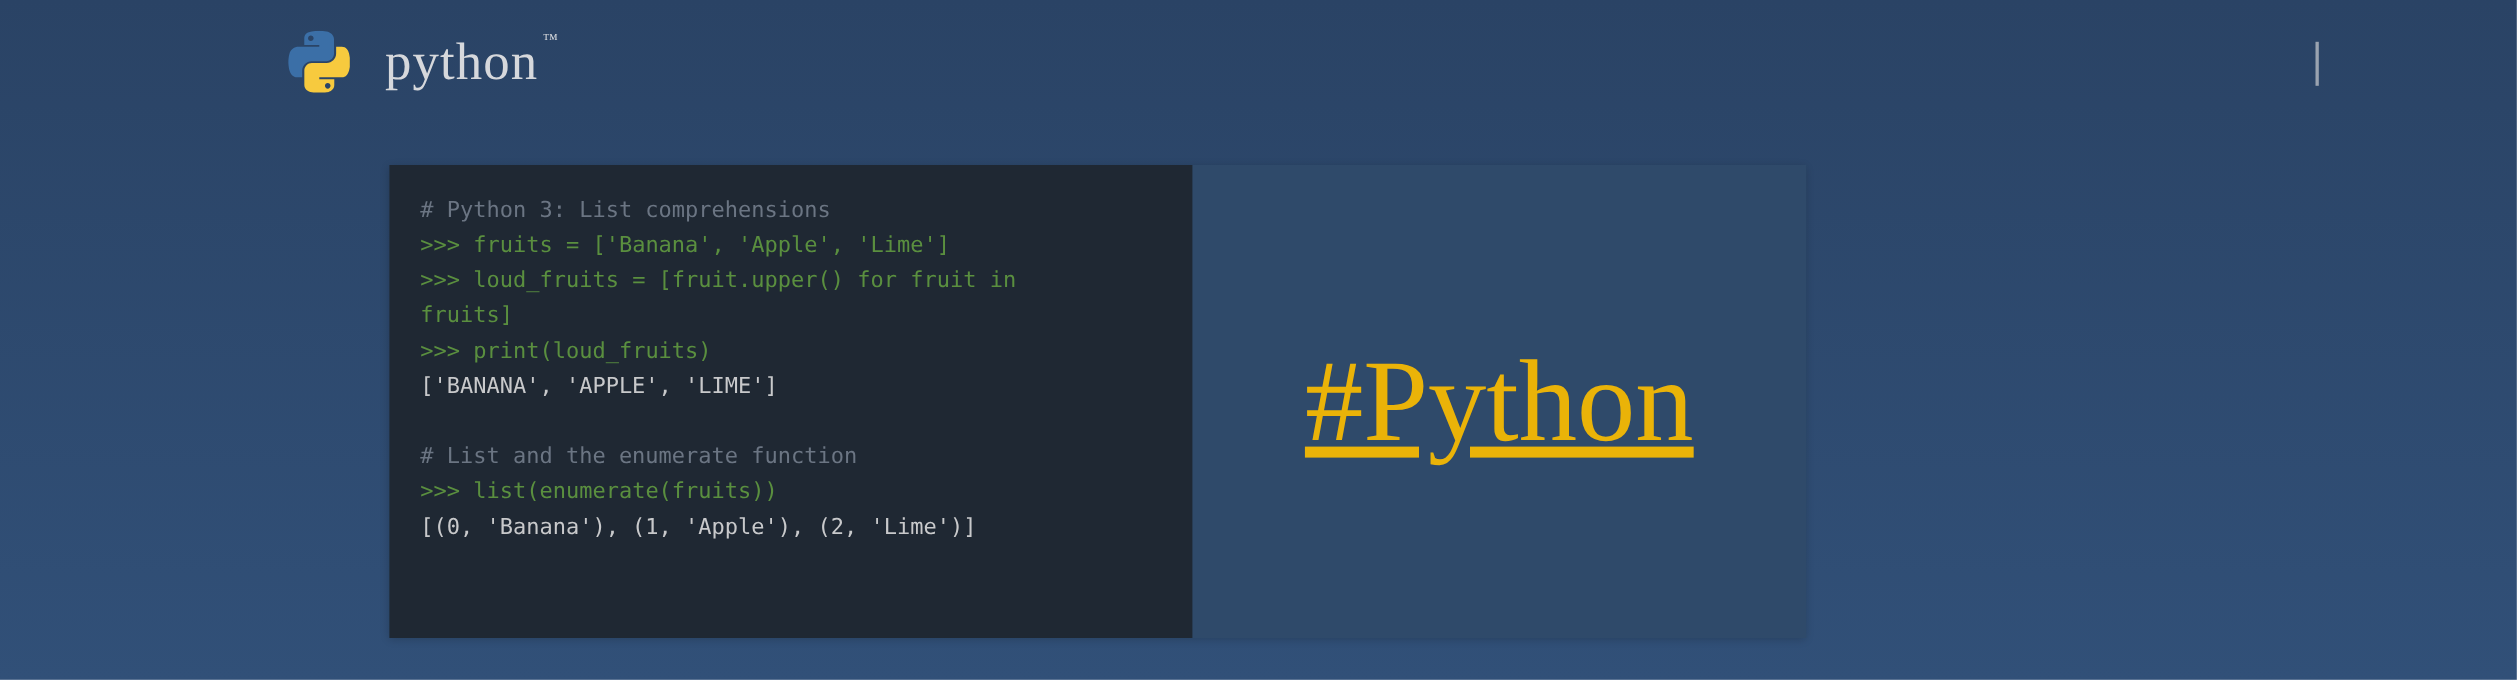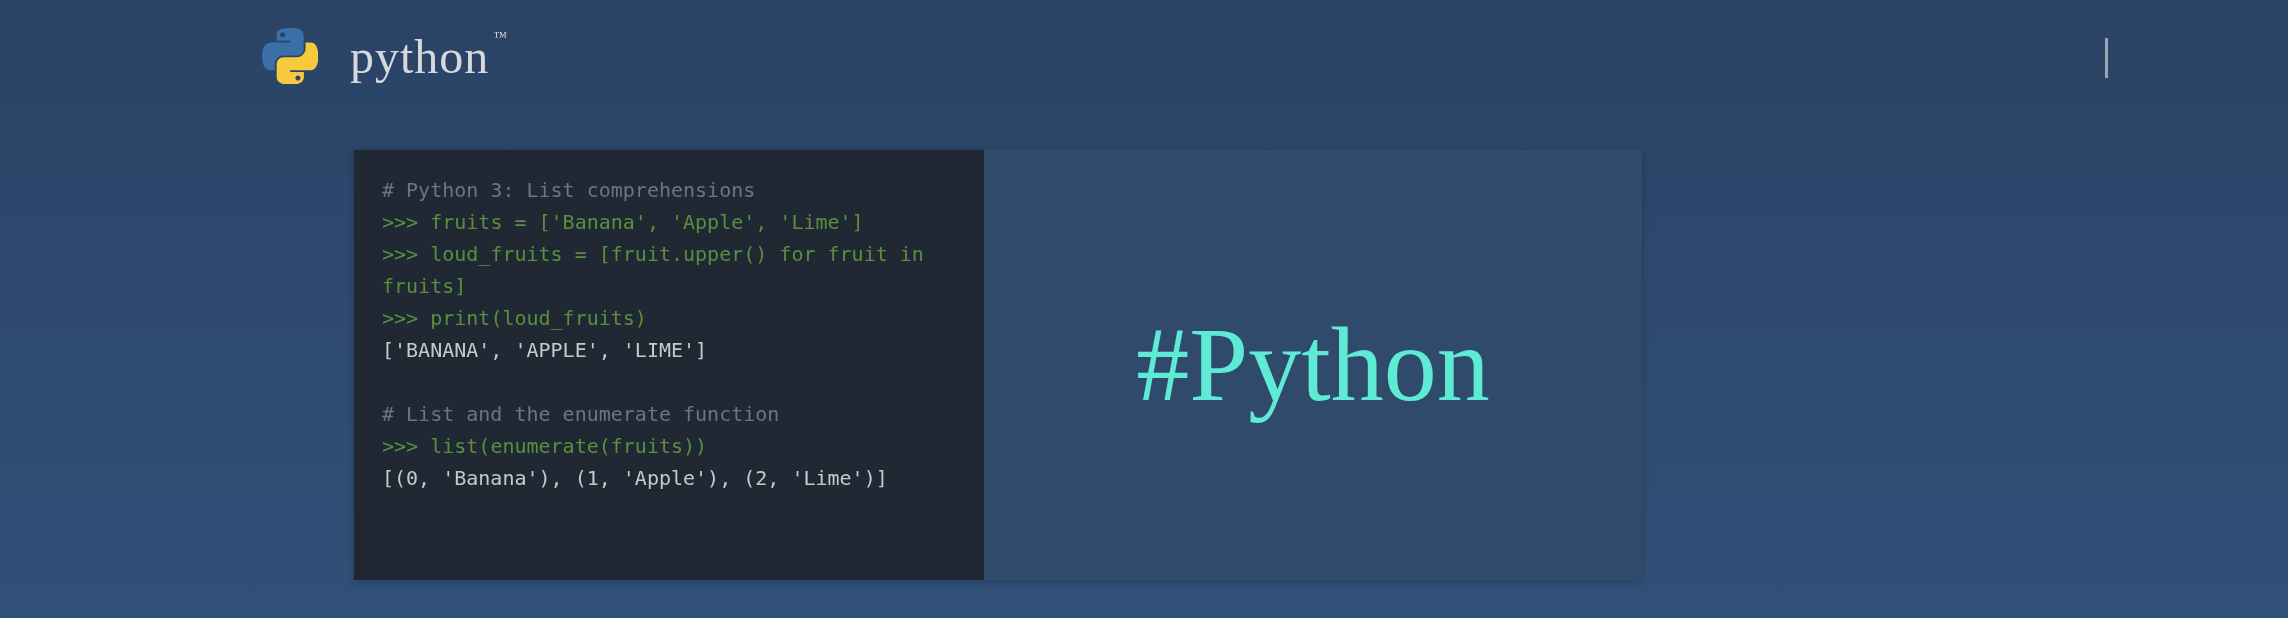--- a/index.html
+++ b/index.html
@@ -40,21 +40,21 @@
     position: absolute;
     top: 150px;
     left: 354px;
     width: 1288px;
     height: 430px;
     background: #2f4a6a;
     display: flex;
     box-shadow: 0 2px 8px rgba(0,0,0,0.2);
   }
   .code-block {
-    width: 630px;
+    width: 730px;
     background: #1f2833;
     padding: 24px 28px;
     font-family: "Menlo", "Consolas", monospace;
     font-size: 20px;
     line-height: 1.6;
     white-space: pre;
     overflow: hidden;
   }
   .comment { color: #6b7583; }
   .prompt  { color: #5a8f3f; }
@@ -62,22 +62,23 @@
   .output  { color: #c8c9cb; }
   .hashtag-side {
     flex: 1;
     display: flex;
     align-items: center;
     justify-content: center;
   }
   .hashtag {
     font-family: Georgia, "Times New Roman", serif;
     font-size: 106px;
-    color: #5eead4;
+    color: #eab308;
     font-weight: 300;
+    text-decoration: underline;
   }
   .cursor-bar {
     position: absolute;
     top: 38px;
     right: 180px;
     width: 3px;
     height: 40px;
     background: #9aa3b0;
   }
 </style>

